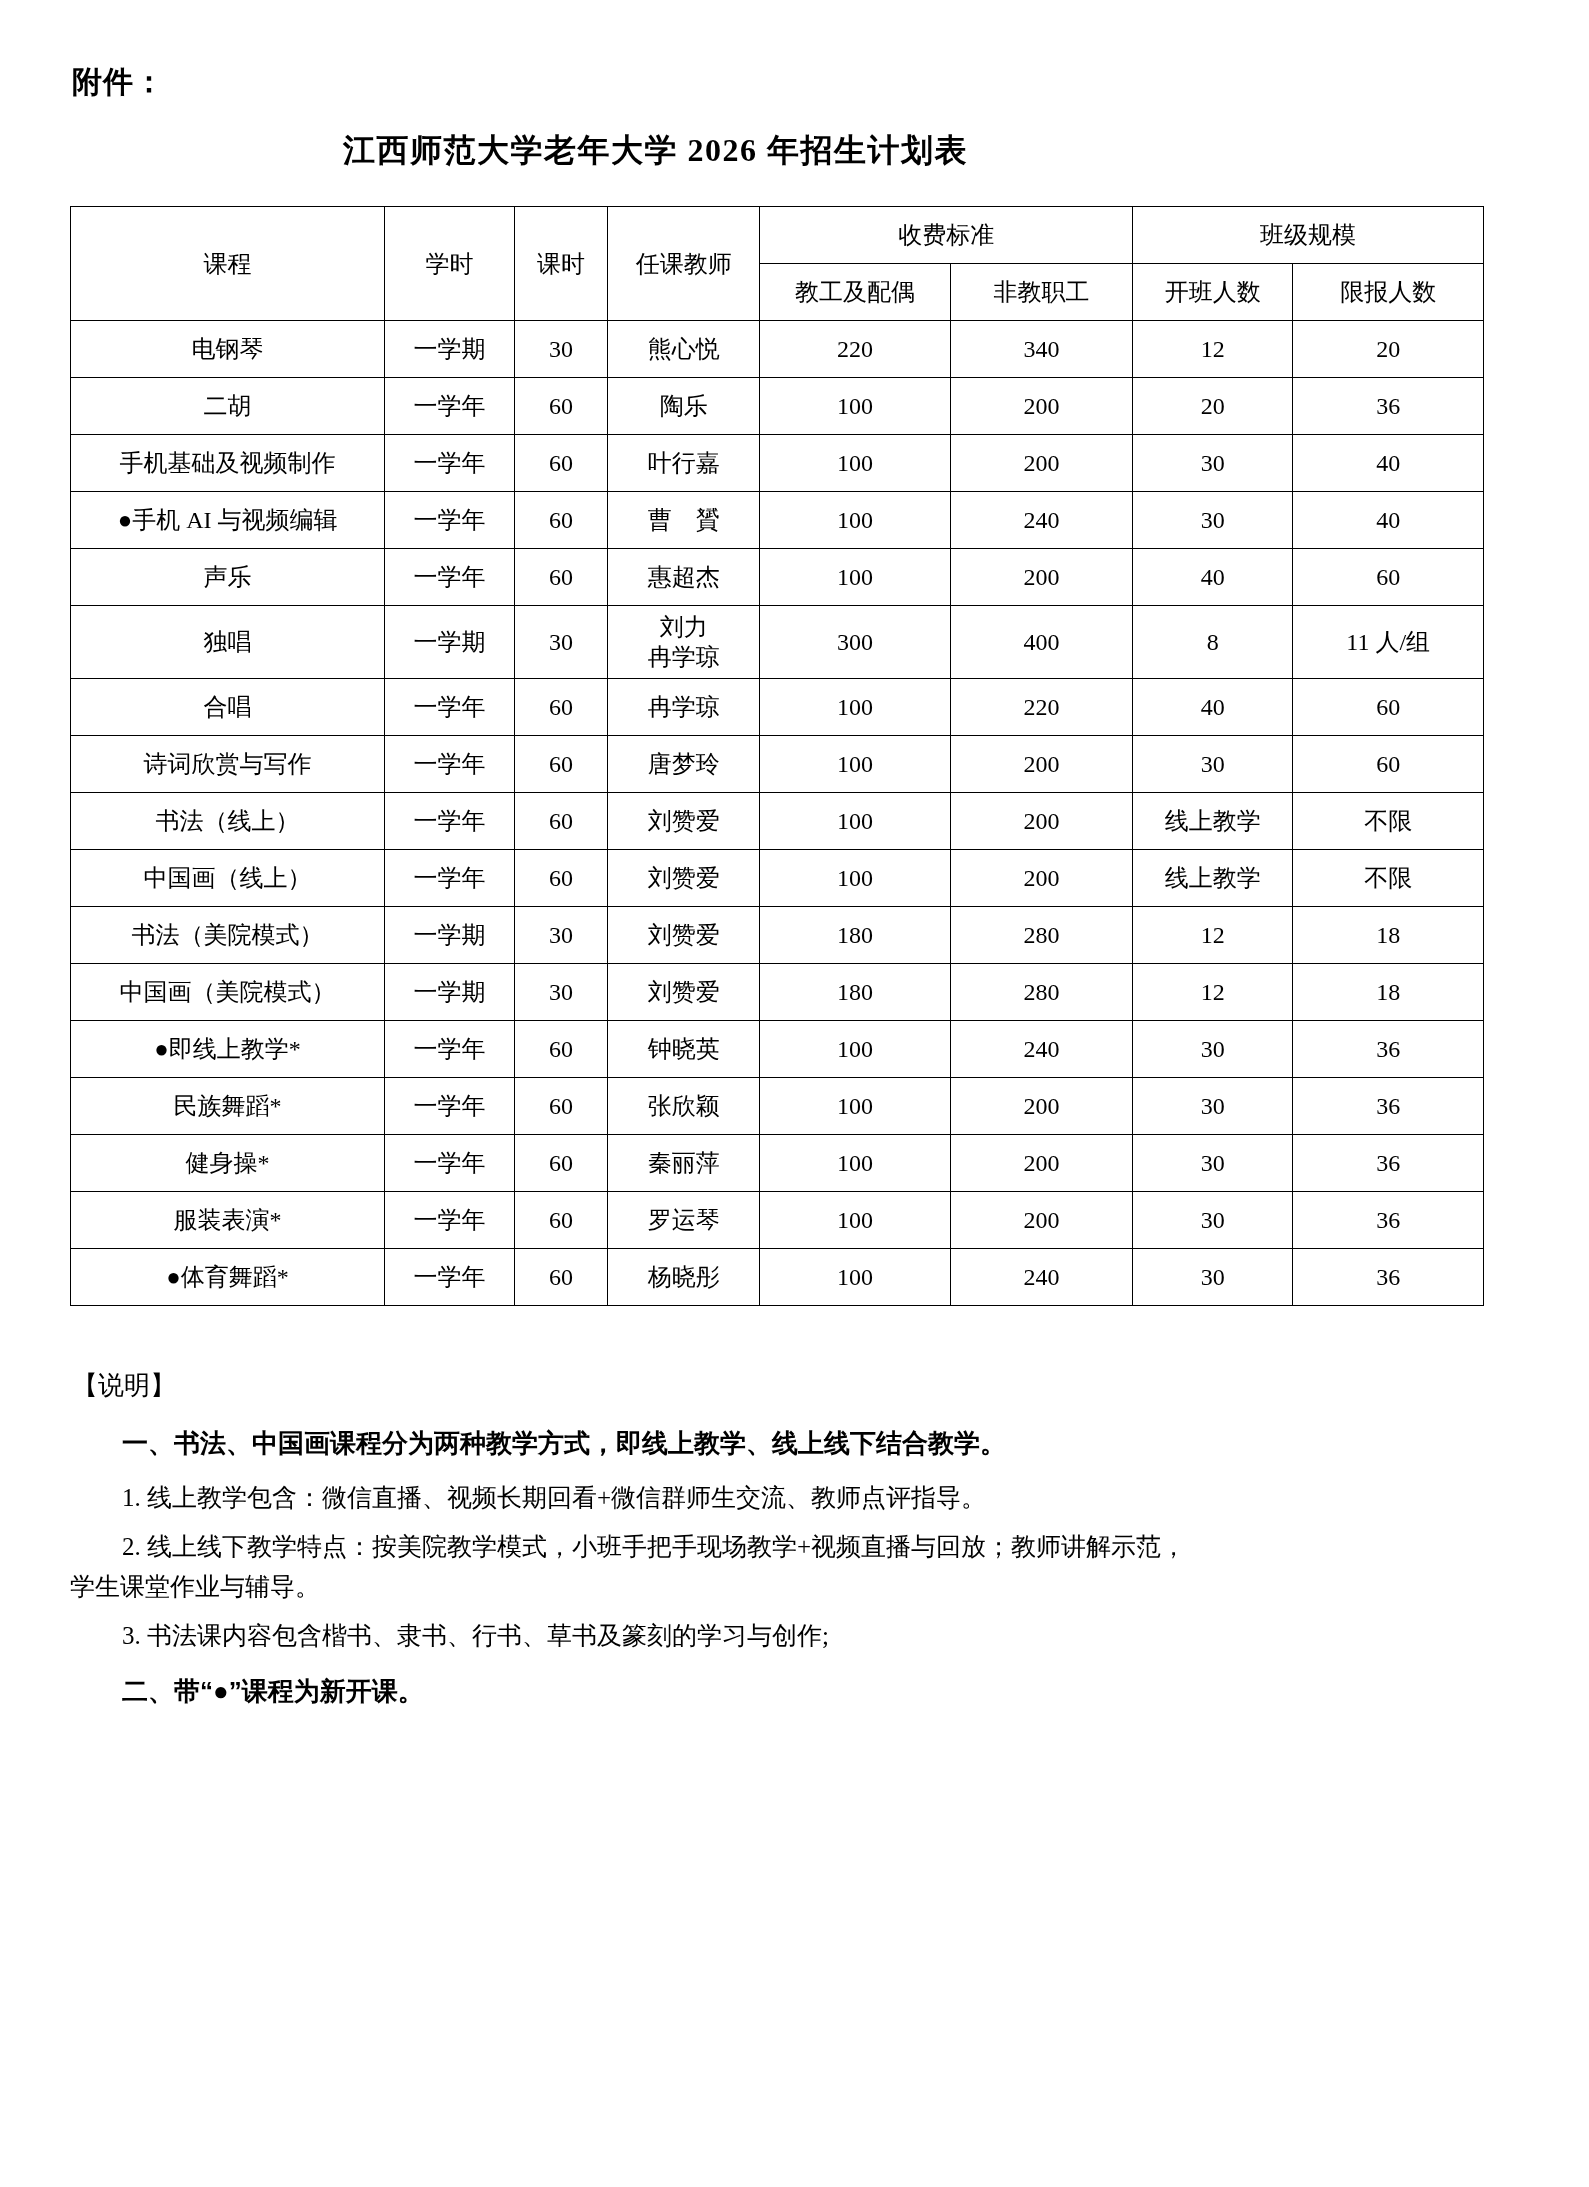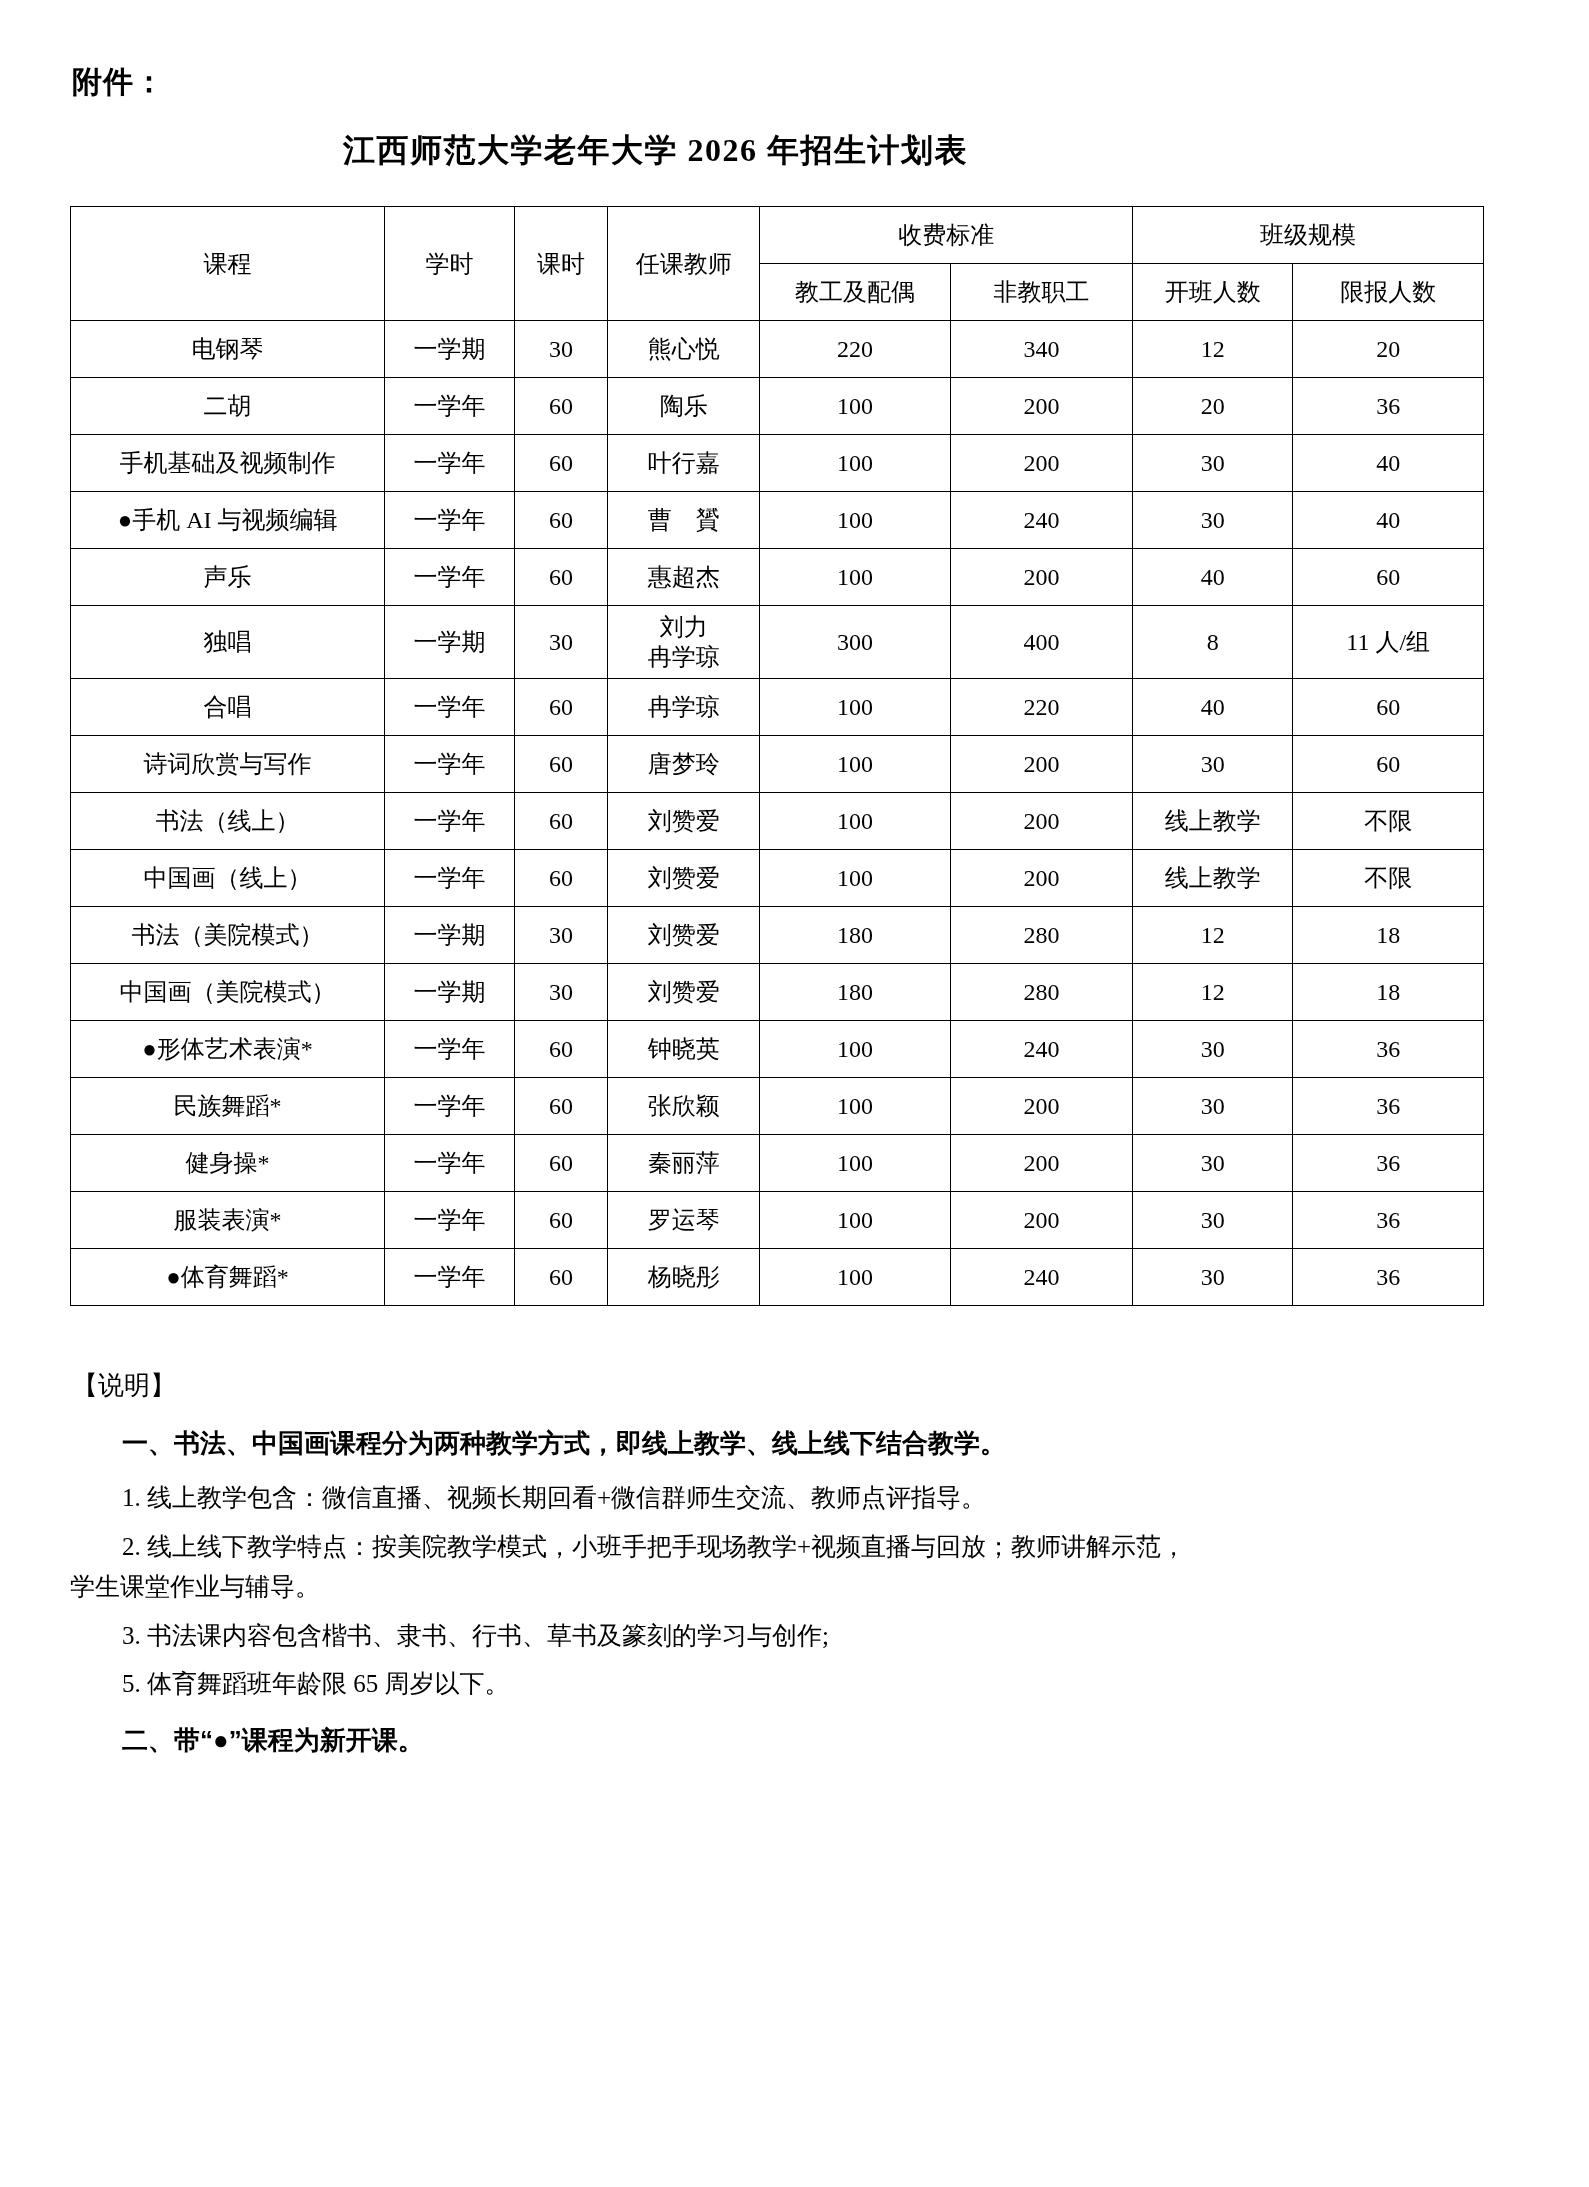--- a/index.html
+++ b/index.html
@@ -249,21 +249,21 @@
           <td>中国画（美院模式）</td>
           <td>一学期</td>
           <td>30</td>
           <td>刘赞爱</td>
           <td>180</td>
           <td>280</td>
           <td>12</td>
           <td>18</td>
         </tr>
         <tr>
-          <td>●形体艺术表演*</td>
+          <td>●即线上教学*</td>
           <td>一学年</td>
           <td>60</td>
           <td>钟晓英</td>
           <td>100</td>
           <td>240</td>
           <td>30</td>
           <td>36</td>
         </tr>
         <tr>
           <td>民族舞蹈*</td>
@@ -307,17 +307,16 @@
         </tr>
       </tbody>
   </table>
 
   <div class="notes">
     <div class="notes-heading">【说明】</div>
     <div class="note-bold">一、书法、中国画课程分为两种教学方式，即线上教学、线上线下结合教学。</div>
     <div class="note-item">1. 线上教学包含：微信直播、视频长期回看+微信群师生交流、教师点评指导。</div>
     <div class="note-item wrap">2. 线上线下教学特点：按美院教学模式，小班手把手现场教学+视频直播与回放；教师讲解示范，学生课堂作业与辅导。</div>
     <div class="note-item">3. 书法课内容包含楷书、隶书、行书、草书及篆刻的学习与创作;</div>
-    <div class="note-item">5. 体育舞蹈班年龄限 65 周岁以下。</div>
     <div class="note-bold">二、带“●”课程为新开课。</div>
   </div>
 
 </div>
 
 </body></html>

